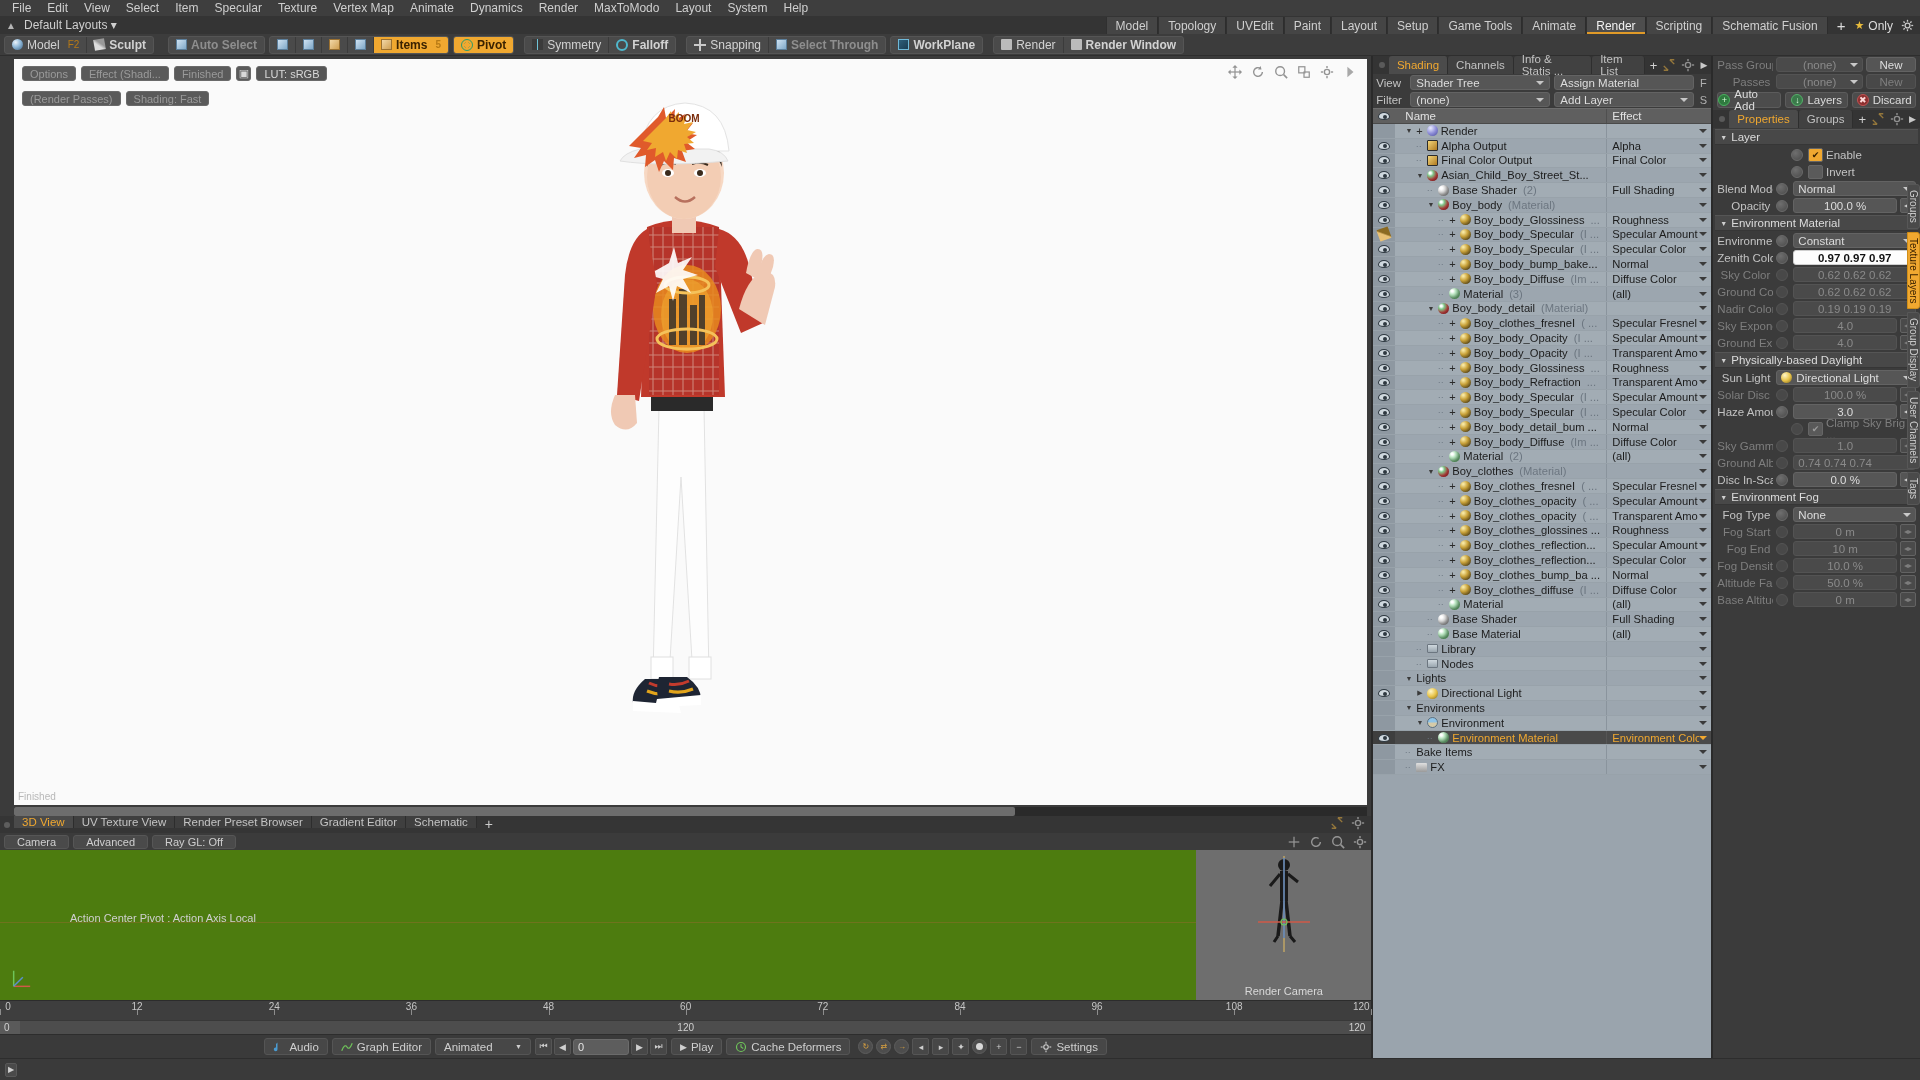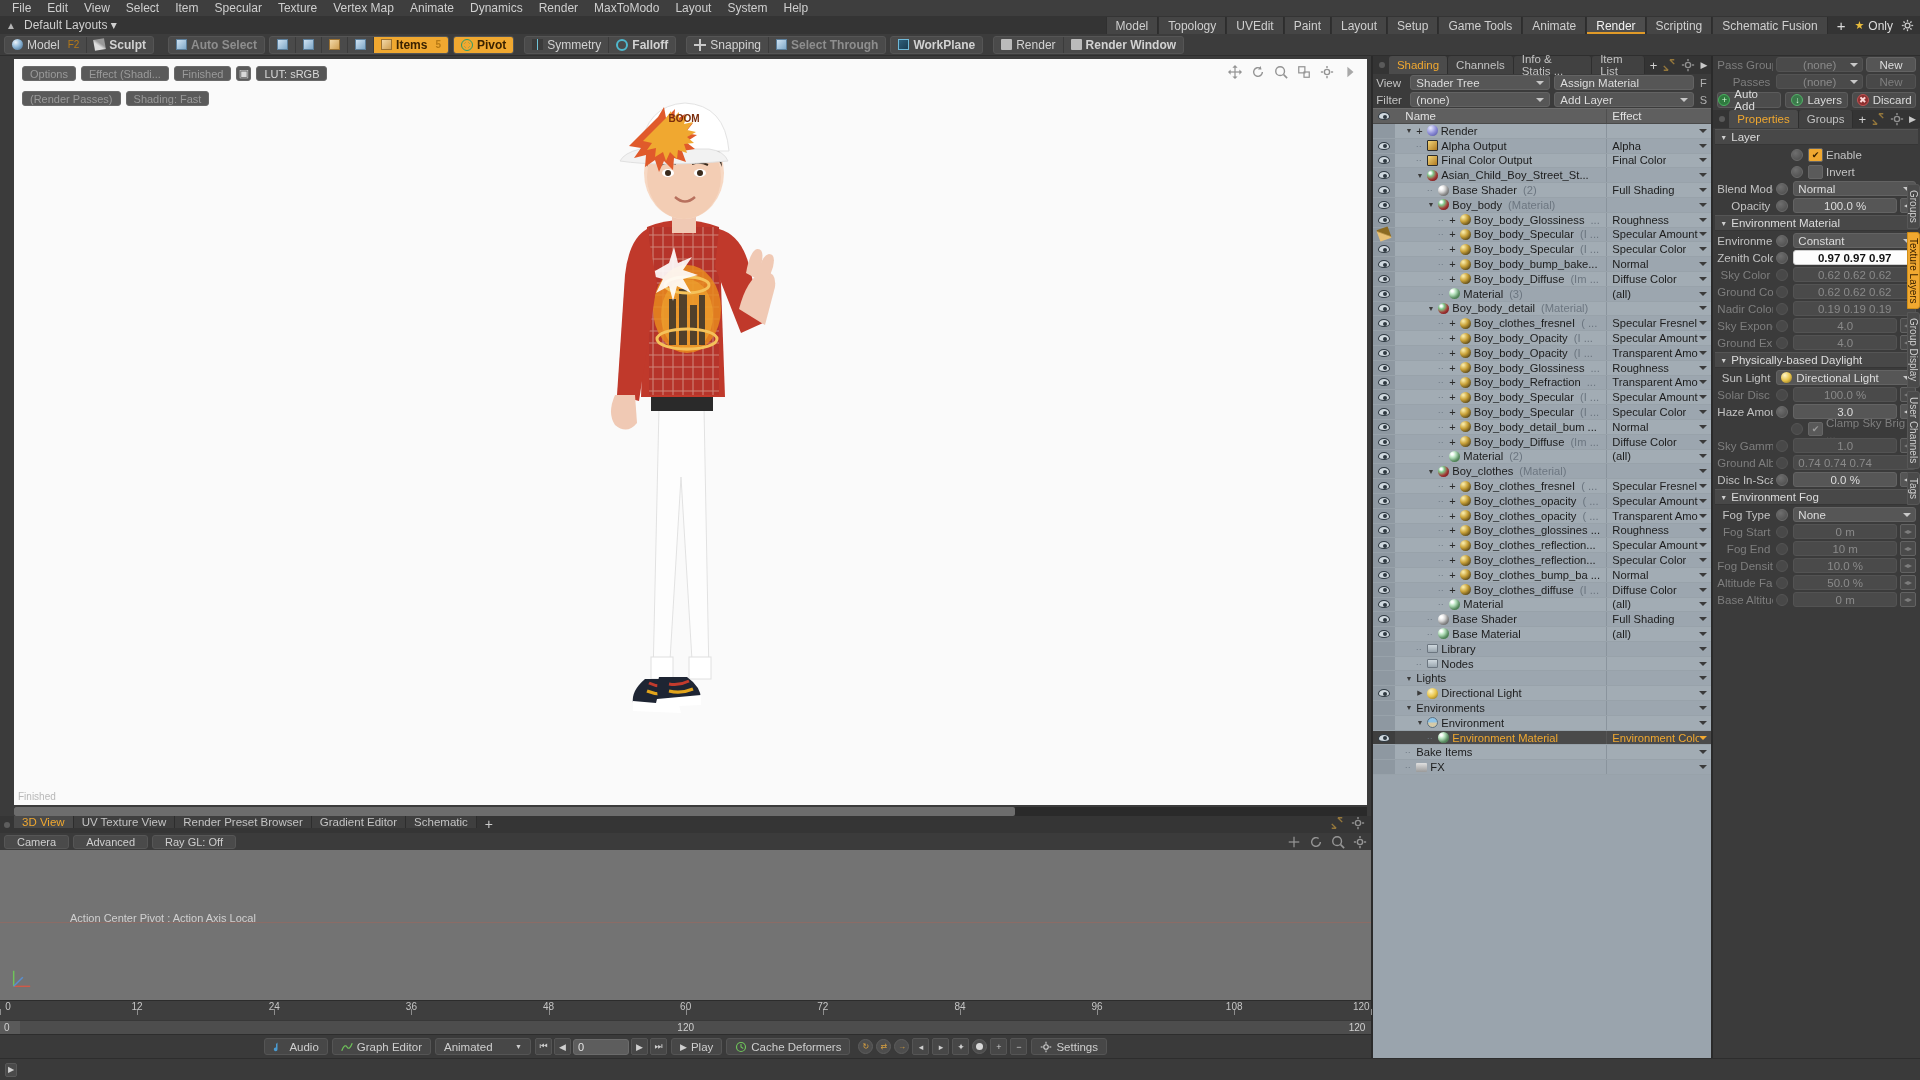--- a/index.html
+++ b/index.html
@@ -95,21 +95,21 @@
   .btab.active{background:#4a4a4a;color:#f0a830;}
   .btab.plus{background:transparent;border:none;color:#ccc;font-size:14px;}
   .lt-right{margin-left:auto;display:flex;align-items:center;gap:7px;padding-right:6px;}
 
   
   .view3d{flex:1 1 auto;display:flex;flex-direction:column;background:#3b3b3b;position:relative;min-height:0;}
   .v3-bar{height:17px;display:flex;align-items:center;gap:4px;padding:1px 4px;background:#3b3b3b;flex:0 0 17px;}
   .v3btn{background:#4a4a4a;border:1px solid #565656;border-radius:3px;height:14px;padding:0 12px;font-size:11px;color:#cfcfcf;display:flex;align-items:center;}
   .v3-right{margin-left:auto;display:flex;gap:8px;align-items:center;}
   .v3-canvas{flex:1 1 auto;position:relative;background:#4a4a4a;display:flex;min-height:0;}
-  .v3-left-pane{flex:1 1 auto;background:#737373;position:relative;}
+  .v3-left-pane{flex:1 1 auto;background:#4d7c0f;position:relative;}
   .v3-mid-pane{flex:0 0 175px;background:#6e6e6e;position:relative;}
   .v3-right-pane{flex:1 1 auto;background:#4a4a4a;position:relative;}
   .v3-axis{position:absolute;left:10px;bottom:10px;width:22px;height:22px;}
   .v3-actioncenter{position:absolute;left:70px;top:62px;font-size:11px;color:#d0d0d0;}
   .v3-stats{position:absolute;right:8px;top:6px;text-align:right;font-size:11px;line-height:13px;color:#d2d2d2;}
   .v3-stats .hl{color:#e06a4e;}
   .v3-rendercam{position:absolute;left:50%;transform:translateX(-50%);bottom:3px;font-size:11px;color:#d8d8d8;}
   .v3-redline{position:absolute;height:1px;background:rgba(210,90,70,.75);}
   .rig{position:absolute;left:50%;transform:translateX(-50%);top:6px;width:40px;height:96px;}
 
@@ -593,20 +593,39 @@
         <div class="v3-canvas">
           <div class="v3-left-pane">
             <div class="v3-actioncenter">Action Center Pivot : Action Axis Local</div>
             <svg class="v3-axis" viewBox="0 0 24 24">
               <line x1="4" y1="20" x2="22" y2="20" stroke="#d05a48" stroke-width="1.6"></line>
               <line x1="4" y1="20" x2="4" y2="3" stroke="#6fc45a" stroke-width="1.6"></line>
               <line x1="4" y1="20" x2="14" y2="10" stroke="#5a8fd0" stroke-width="1.6"></line>
             </svg>
             <div class="v3-redline" style="left:0;right:0;top:72px;opacity:.35"></div>
           </div>
+          <div class="v3-mid-pane">
+            <svg class="rig" viewBox="0 0 40 96">
+              <rect x="0" y="0" width="40" height="96" fill="none"></rect>
+              <circle cx="20" cy="9" r="6" fill="#1a1a1a"></circle>
+              <rect x="16" y="15" width="8" height="30" fill="#1a1a1a"></rect>
+              <path d="M16 18 L6 30 M24 18 L34 26" stroke="#1a1a1a" stroke-width="3"></path>
+              <path d="M18 45 L14 80 M22 45 L26 80" stroke="#1a1a1a" stroke-width="3.5"></path>
+              <path d="M14 80 L10 86 M26 80 L31 86" stroke="#1a1a1a" stroke-width="3"></path>
+              <g stroke="#e8c060" stroke-width="1">
+                  <line x1="20" y1="0" x2="20" y2="96"></line>
+                </g>
+            </svg>
+            <div class="v3-rendercam">Render Camera</div>
+            <svg style="position:absolute;left:50%;transform:translateX(-50%);top:2px;width:60px;height:92px" viewBox="0 0 60 92">
+              <line x1="30" y1="6" x2="30" y2="86" stroke="#4a7fd0" stroke-width="1.3"></line>
+              <line x1="4" y1="70" x2="56" y2="70" stroke="#d05a48" stroke-width="1.3"></line>
+              <circle cx="30" cy="70" r="3" fill="none" stroke="#6fc45a" stroke-width="1.2"></circle>
+            </svg>
+          </div>
         </div>
 
         <div class="timeline">
           <div class="tl-ruler" id="tlruler">
               <div class="tl-tick" style="left: calc(0% + 0px);"></div>
               <div class="tl-lbl" style="left: calc(0% + 8px);">0</div>
               <div class="tl-tick" style="left: calc(10% + 0px);"></div>
               <div class="tl-lbl" style="left: calc(10% + 0px);">12</div>
               <div class="tl-tick" style="left: calc(20% + 0px);"></div>
               <div class="tl-lbl" style="left: calc(20% + 0px);">24</div>

